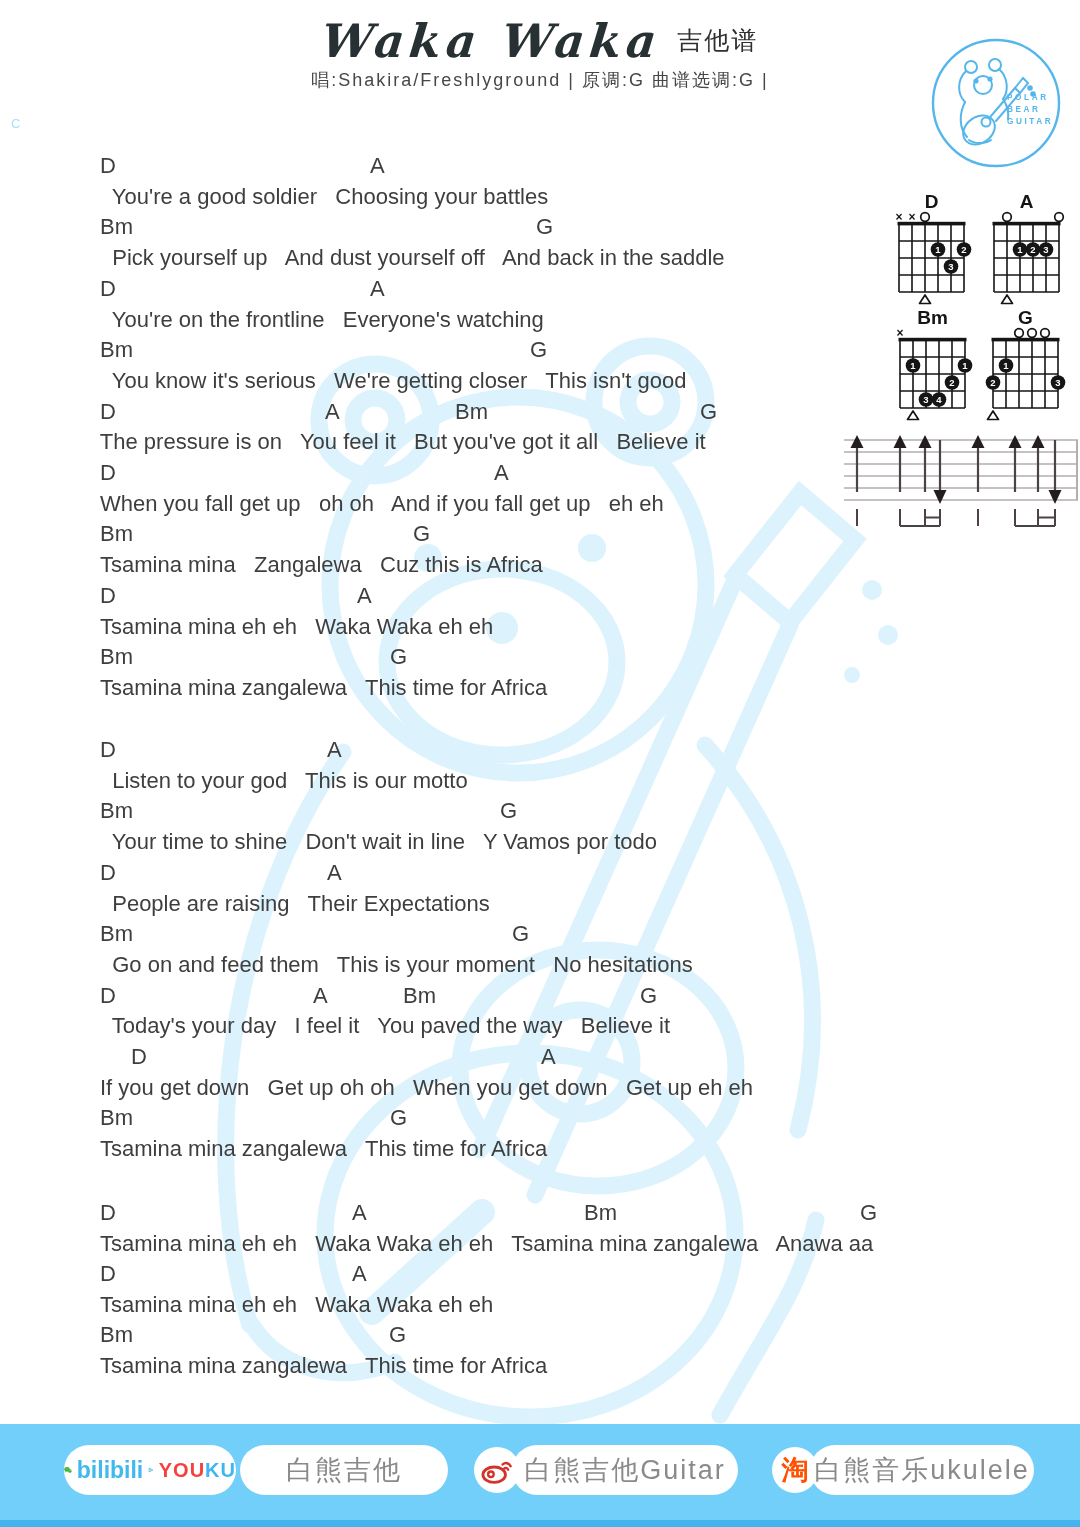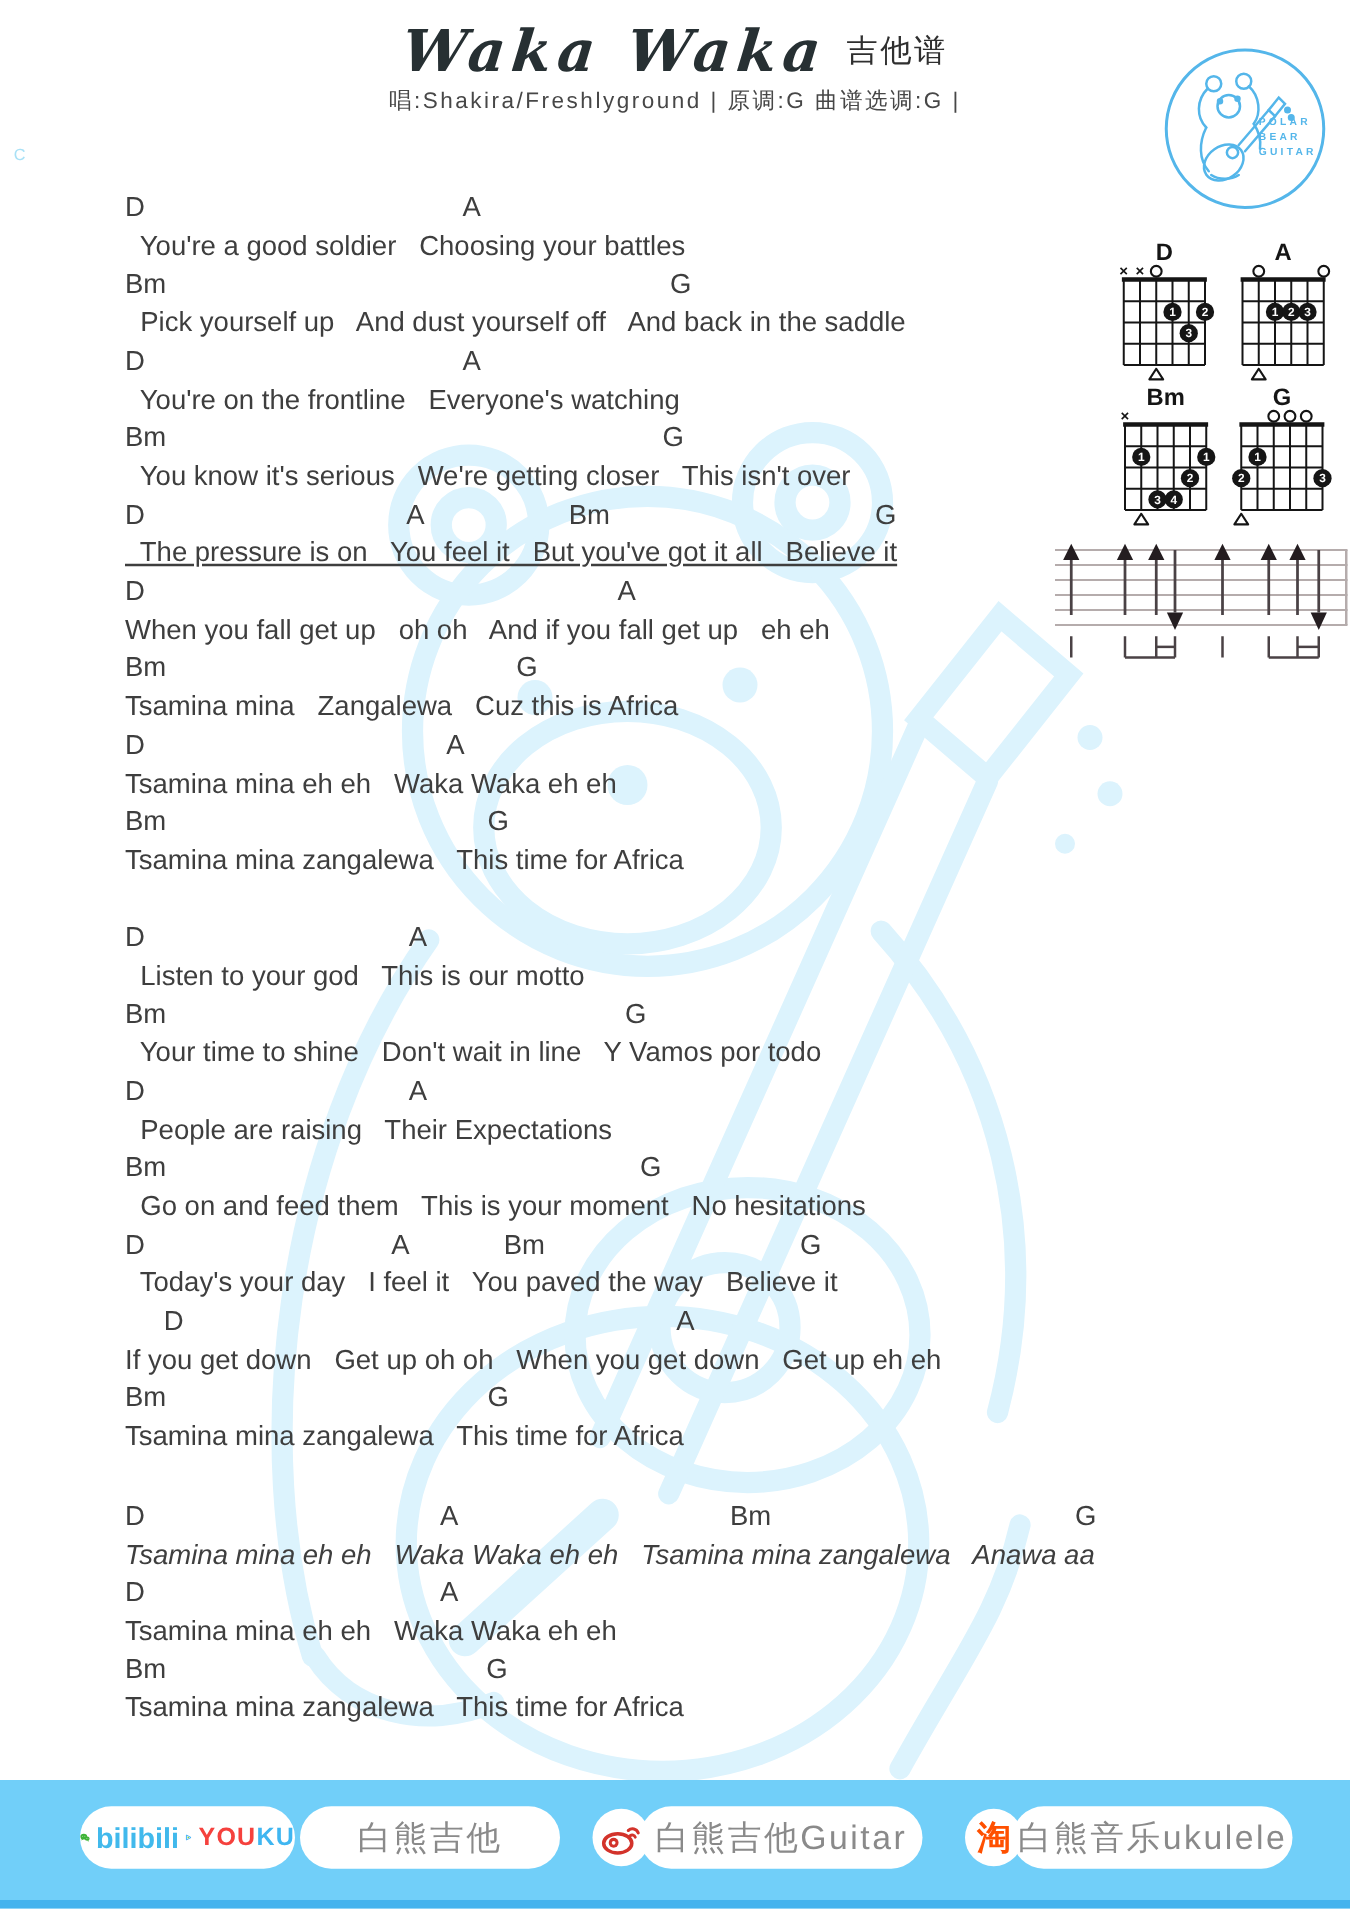--- a/index.html
+++ b/index.html
@@ -270,30 +270,30 @@
         <span style="left: 370px;">A</span>
       </div>
       <div class="songline" style="top: 307px;">
         <span style="left: 100px;">  You're on the frontline   Everyone's watching</span>
       </div>
       <div class="songline" style="top: 337px;">
         <span style="left: 100px;">Bm</span>
         <span style="left: 530px;">G</span>
       </div>
       <div class="songline" style="top: 368px;">
-        <span style="left: 100px;">  You know it's serious   We're getting closer   This isn't over</span>
+        <span style="left: 100px;">  You know it's serious   We're getting closer   This isn't good</span>
       </div>
       <div class="songline" style="top: 399px;">
         <span style="left: 100px;">D</span>
         <span style="left: 325px;">A</span>
         <span style="left: 455px;">Bm</span>
         <span style="left: 700px;">G</span>
       </div>
       <div class="songline" style="top: 429px;">
-        <span style="left: 100px; text-decoration: underline;">  The pressure is on   You feel it   But you've got it all   Believe it</span>
+        <span style="left: 88px;">  The pressure is on   You feel it   But you've got it all   Believe it</span>
       </div>
       <div class="songline" style="top: 460px;">
         <span style="left: 100px;">D</span>
         <span style="left: 494px;">A</span>
       </div>
       <div class="songline" style="top: 491px;">
         <span style="left: 100px;">When you fall get up   oh oh   And if you fall get up   eh eh</span>
       </div>
       <div class="songline" style="top: 521px;">
         <span style="left: 100px;">Bm</span>
@@ -367,21 +367,21 @@
       <div class="songline" style="top: 1136px;">
         <span style="left: 100px;">Tsamina mina zangalewa   This time for Africa</span>
       </div>
       <div class="songline" style="top: 1200px;">
         <span style="left: 100px;">D</span>
         <span style="left: 352px;">A</span>
         <span style="left: 584px;">Bm</span>
         <span style="left: 860px;">G</span>
       </div>
       <div class="songline" style="top: 1231px;">
-        <span style="left: 100px; font-style: italic;">Tsamina mina eh eh   Waka Waka eh eh   Tsamina mina zangalewa   Anawa aa</span>
+        <span style="left: 100px;">Tsamina mina eh eh   Waka Waka eh eh   Tsamina mina zangalewa   Anawa aa</span>
       </div>
       <div class="songline" style="top: 1261px;">
         <span style="left: 100px;">D</span>
         <span style="left: 352px;">A</span>
       </div>
       <div class="songline" style="top: 1292px;">
         <span style="left: 100px;">Tsamina mina eh eh   Waka Waka eh eh</span>
       </div>
       <div class="songline" style="top: 1322px;">
         <span style="left: 100px;">Bm</span>

